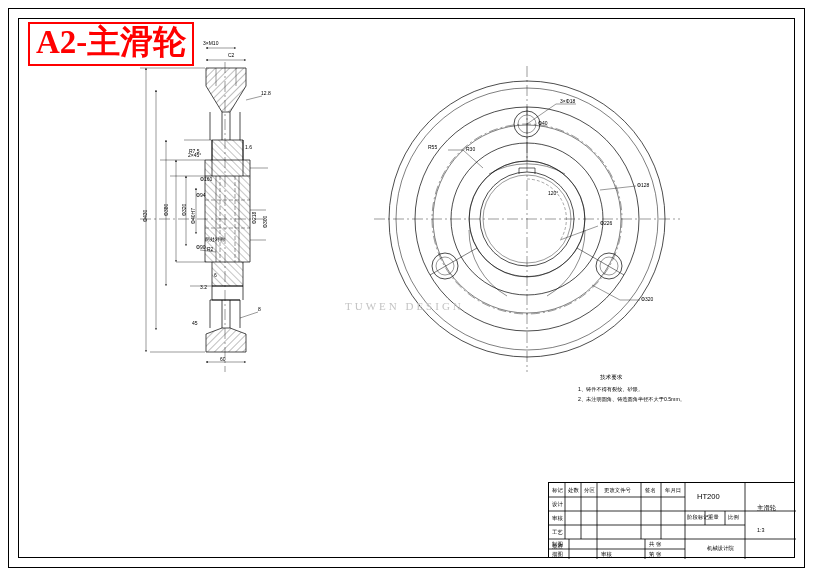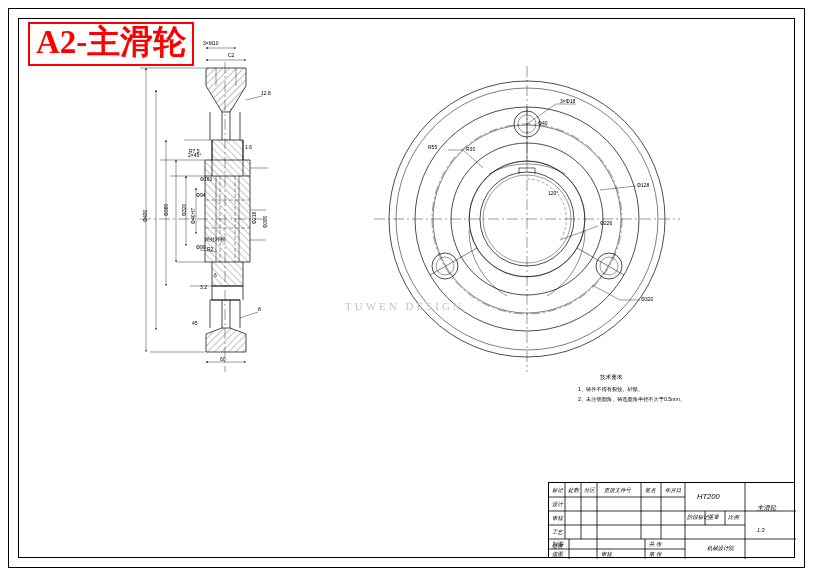--- a/index.html
+++ b/index.html
@@ -97,21 +97,20 @@
     border: 1px solid #000;
     box-sizing: border-box;
   }
   .tb-svg { position: absolute; left: 0; top: 0; }
   .tb-cell {
     position: absolute;
     font-size: 5.4px;
     color: #000;
     white-space: nowrap;
     font-family: "Liberation Sans", sans-serif;
-    font-style: italic;
   }
   .tb-cell.big { font-size: 7.6px; }
   .tb-cell.mid { font-size: 6.4px; }
   
   .dim {
     position: absolute;
     font-family: "Liberation Sans", sans-serif;
     font-size: 5px;
     color: #000;
     white-space: nowrap;

